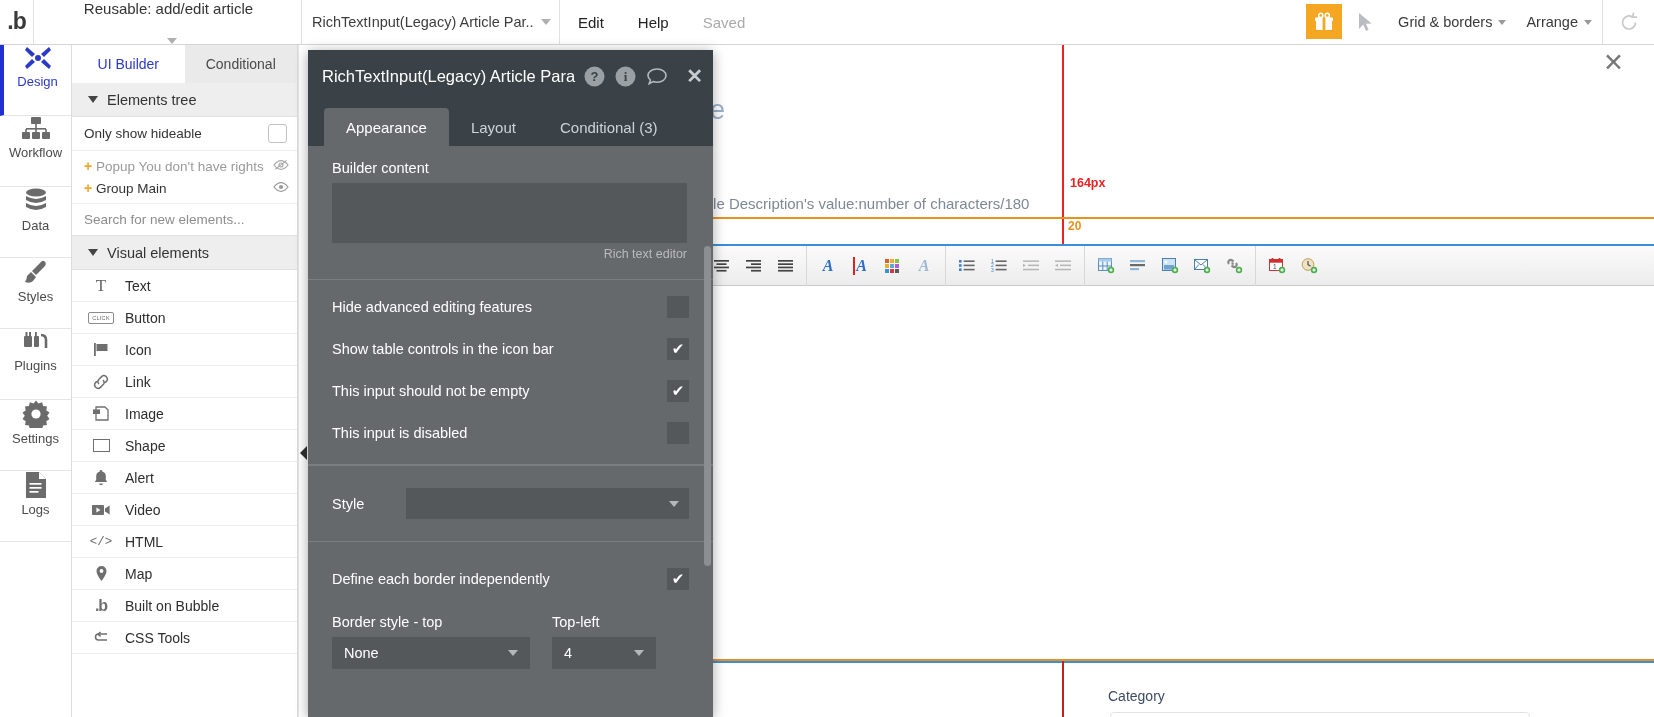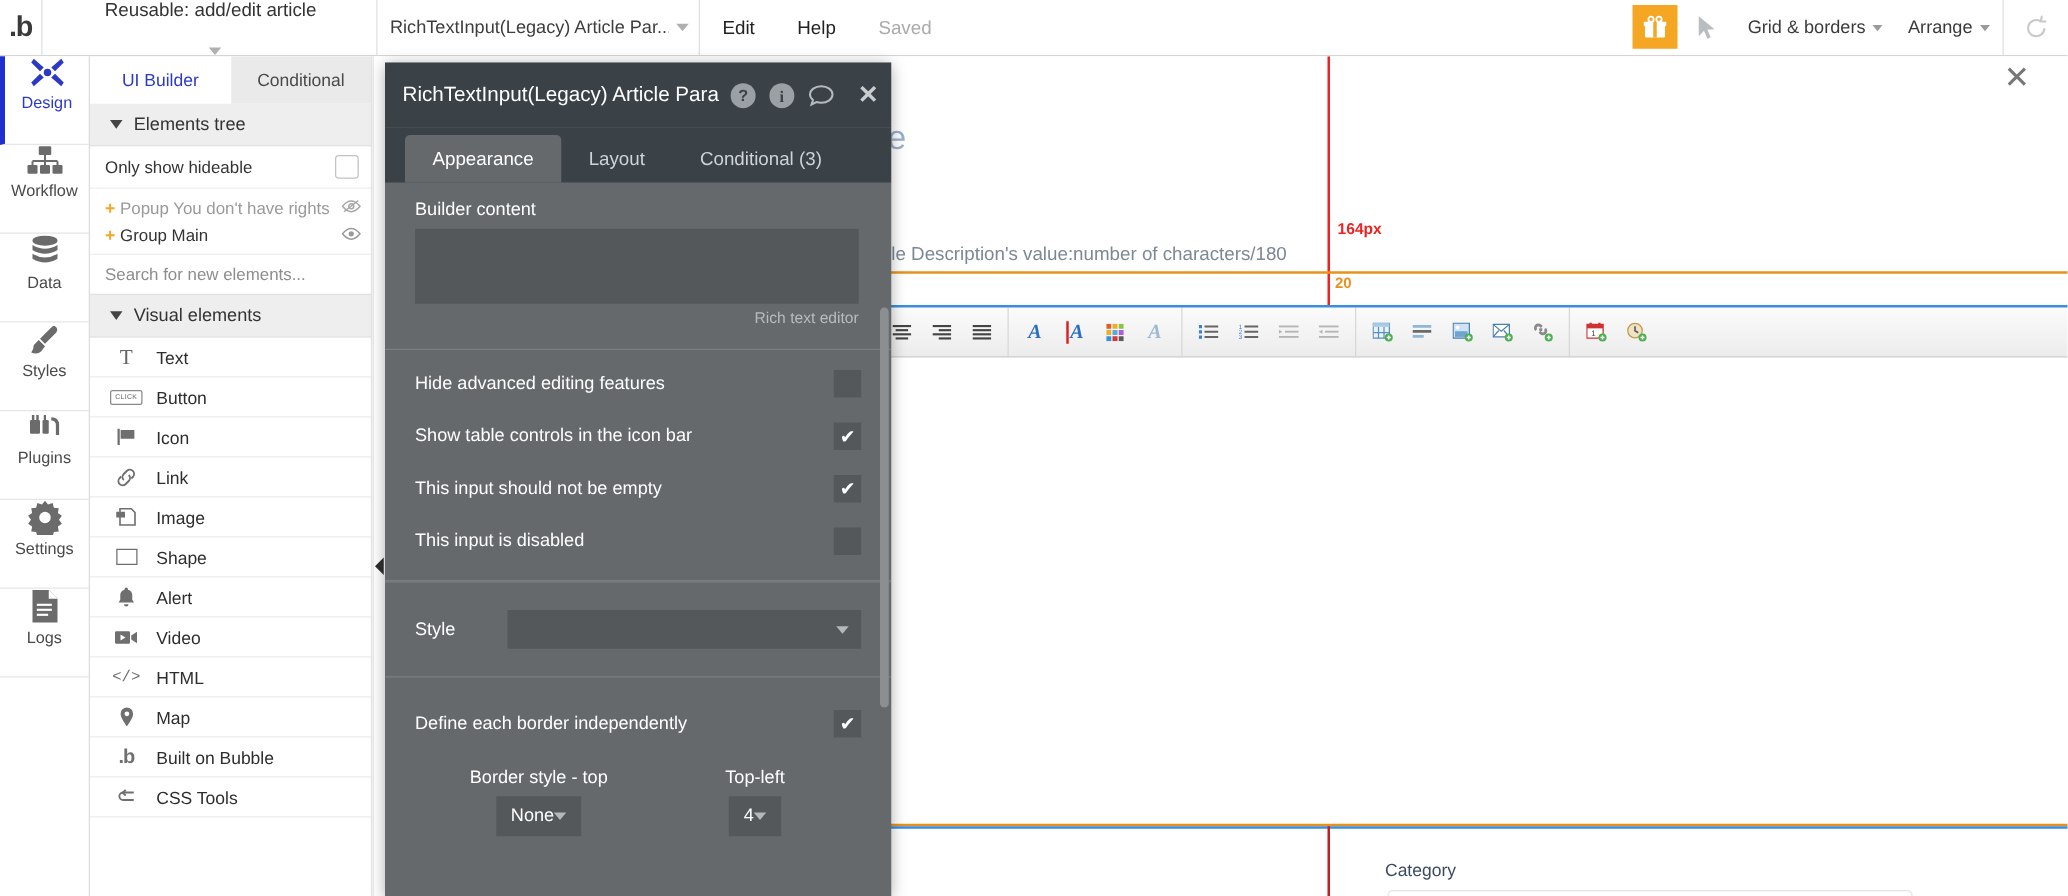--- a/index.html
+++ b/index.html
@@ -239,21 +239,21 @@
     display: flex; align-items: center; padding: 0 10px;
     font-size: 14px; color: #fff; cursor: pointer;
   }
   .pe-select .dcaret {
     margin-left: auto; width: 0; height: 0;
     border-left: 5px solid transparent; border-right: 5px solid transparent;
     border-top: 6px solid #b5b8ba;
   }
   .pe-border-sect { padding: 16px 24px 0 24px; }
   .pe-grid2 { display: flex; gap: 22px; margin-top: 14px; }
-  .pe-col { display: flex; flex-direction: column; gap: 7px; align-items: center; }
+  .pe-col { display: flex; flex-direction: column; gap: 7px; }
   .pe-col .cl { font-size: 14.5px; color: #fff; }
   .pe-sel-sm { height: 32px; background: #54585b; display: flex; align-items: center; padding: 0 12px; font-size: 14.5px; color: #fff; cursor: pointer; }
   .pe-scrollbar {
     position: absolute; right: 2px; top: 100px; width: 7px; height: 320px;
     background: #8c8f92; border-radius: 4px; cursor: pointer;
   }
   .pe-collapse {
     position: absolute; left: 300px; top: 445px;
     width: 10px; height: 16px; cursor: pointer;
     display: flex; align-items: center; justify-content: center;

